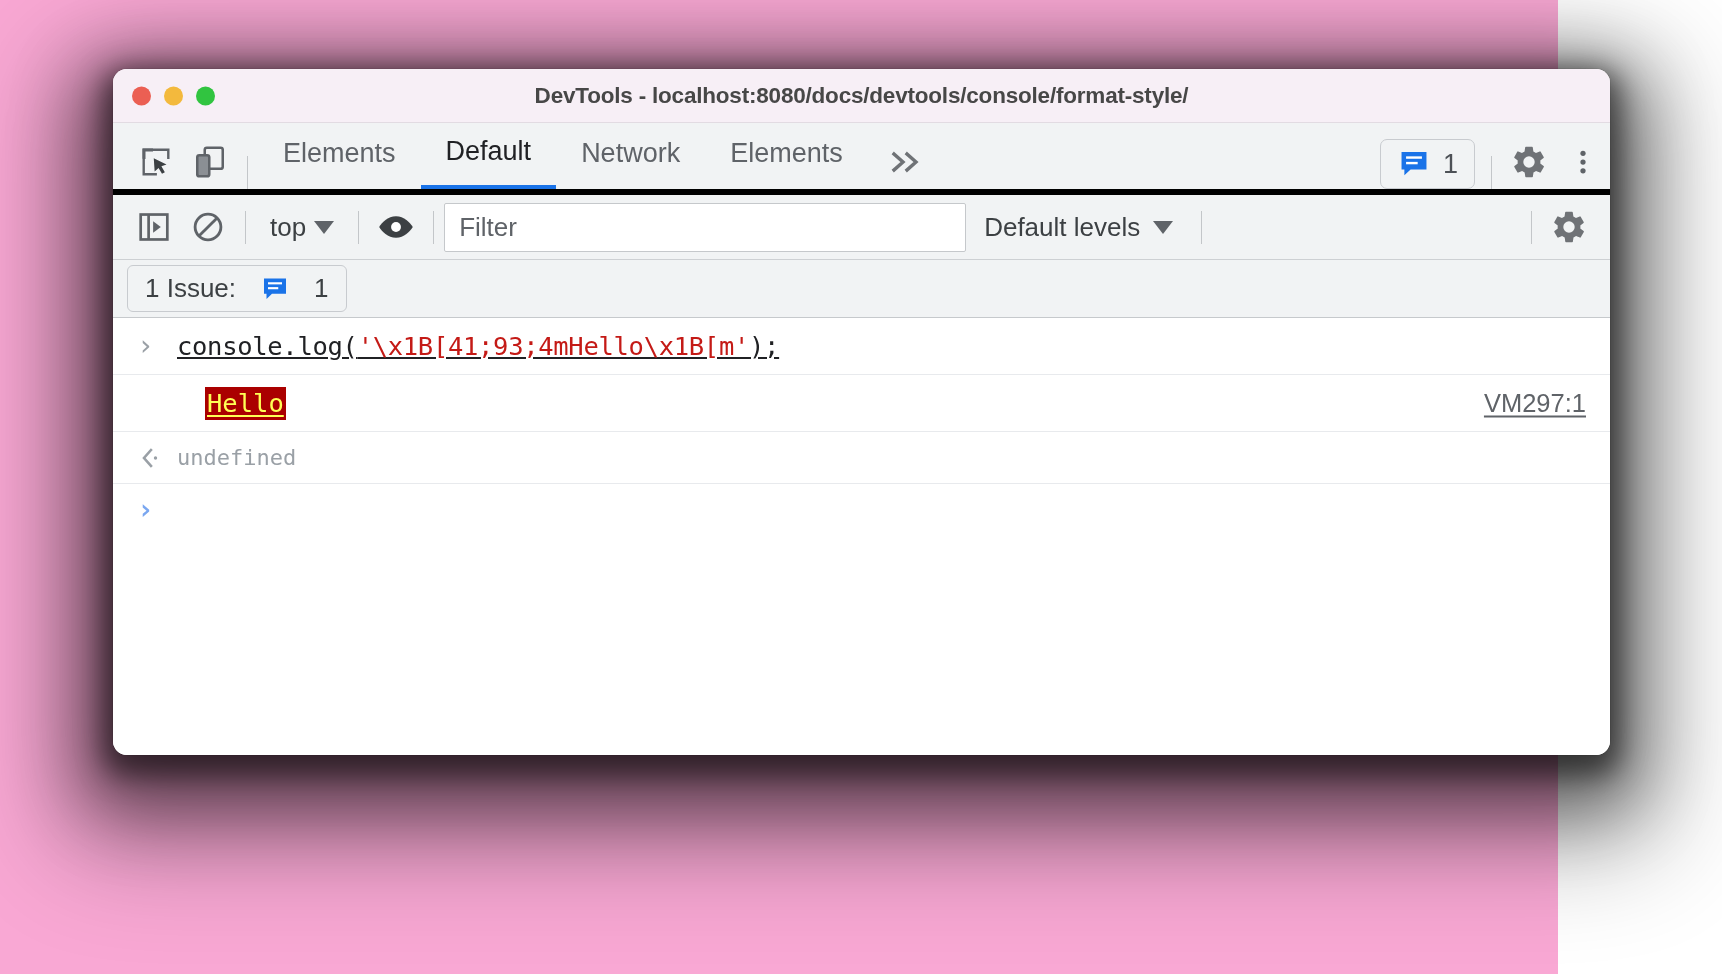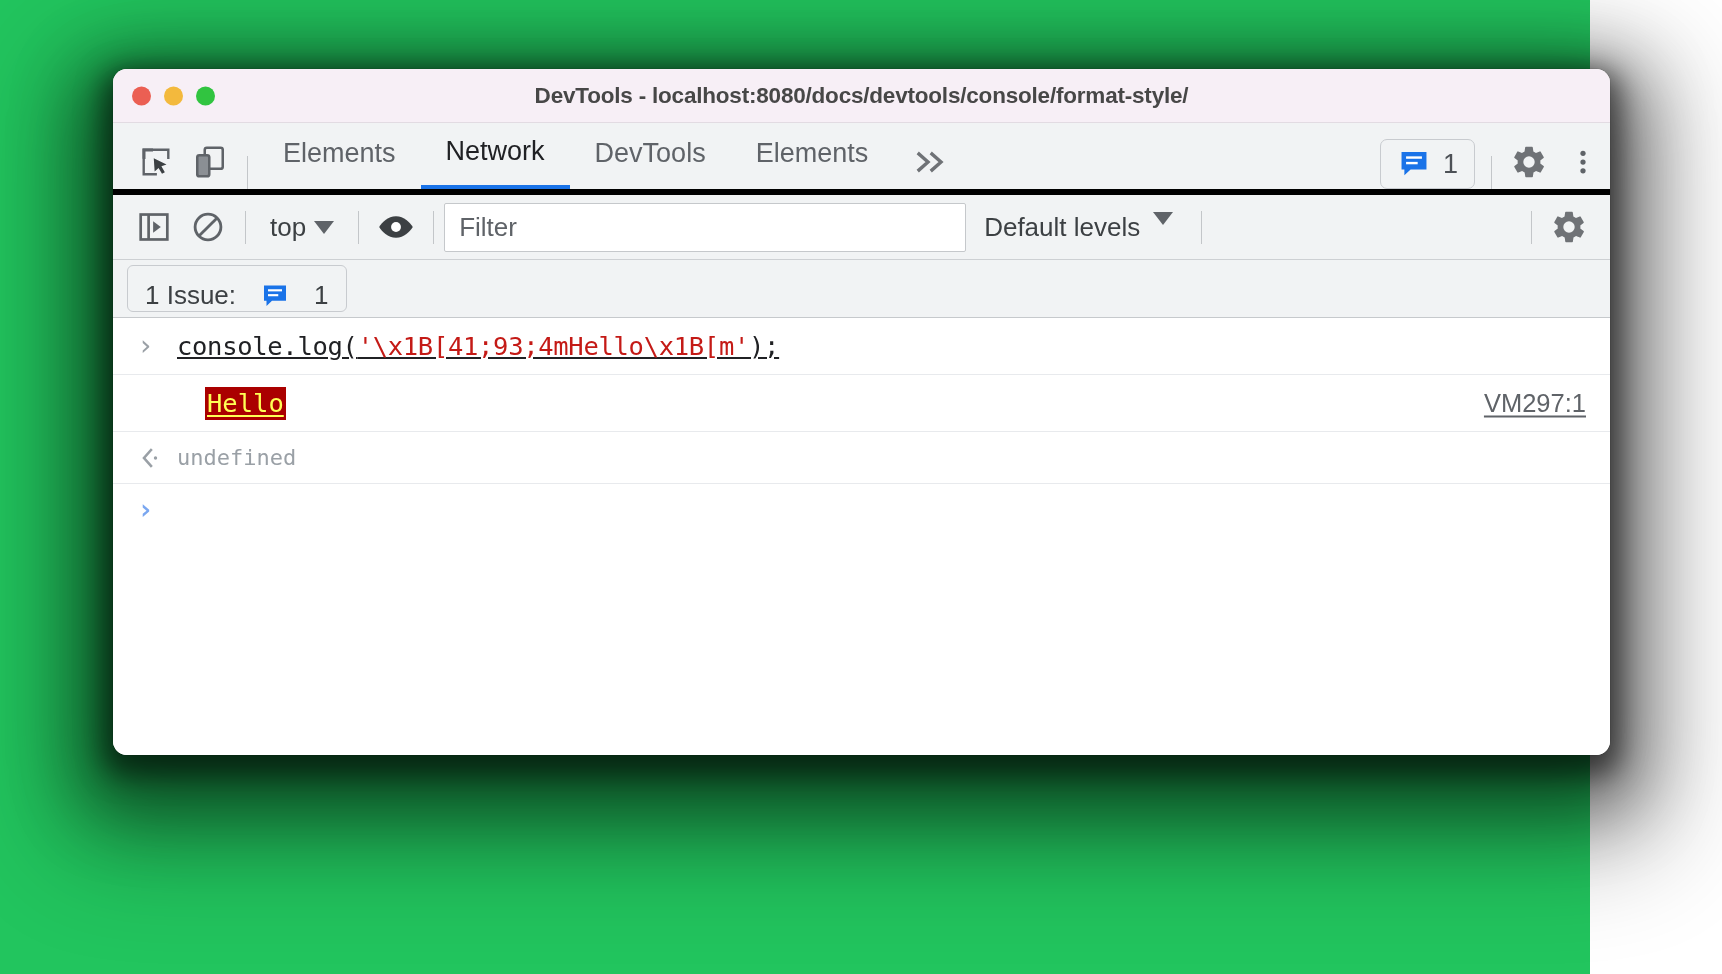--- a/index.html
+++ b/index.html
@@ -13,22 +13,21 @@
     font-family: "Liberation Sans", sans-serif;
     overflow: hidden;
   }
 
   
   #stage {
     position: absolute;
     left: 0; top: 0;
     width: 1558px;
     height: 974px;
-    background: #22c55e;
-    padding-left: 32px;
+    background: #f9a8d4;
   }
 
   
   #devtools-window {
     position: absolute;
     left: 113px;
     top: 69px;
     width: 1497px;
     height: 686px;
     border-radius: 14px;
@@ -190,21 +189,21 @@
     font-size: 26px;
     color: #3c4043;
     padding: 0 14px;
     box-sizing: border-box;
     font-family: Liberation Sans, sans-serif;
     outline: none;
   }
   .filter-input::placeholder { color: #5f6368; opacity: 1; }
   .levels-select {
     display: flex;
-    align-items: flex-start;
+    align-items: center;
     gap: 13px;
     padding: 0 18px;
     font-size: 26px;
     color: #3c4043;
     white-space: nowrap;
     user-select: none;
   }
   .toolbar-spacer { flex: 1 1 auto; }
 
   
@@ -213,21 +212,21 @@
     min-height: 58px;
     background: #f1f3f4;
     border-bottom: 1px solid #c6c9cc;
     display: flex;
     align-items: center;
     padding-left: 14px;
     box-sizing: border-box;
   }
   .issues-chip {
     display: flex;
-    align-items: flex-end;
+    align-items: center;
     gap: 24px;
     height: 45px;
     padding: 0 17px;
     border: 1px solid #c8cbcf;
     border-radius: 6px;
     background: #f1f3f4;
     font-size: 26px;
     color: #3c4043;
     white-space: nowrap;
     user-select: none;
@@ -348,24 +347,24 @@
           <rect x="3.5" y="7.5" width="8" height="14" rx="1.4" fill="#8b8f94" stroke="#5f6368" stroke-width="1.7"></rect>
         </svg>
       </div>
 
       <div class="vsep"></div>
 
       <div class="tab">
         <span>Elements</span>
       </div>
       <div class="tab active">
+        <span>Default</span>
+      </div>
+      <div class="tab">
         <span>Network</span>
-      </div>
-      <div class="tab">
-        <span>DevTools</span>
       </div>
       <div class="tab">
         <span>Elements</span>
       </div>
 
       <div class="more-tabs">
         <svg width="40" height="30" viewBox="0 0 40 30" aria-hidden="true">
           <path d="M6 7 L15 15 L6 23" fill="none" stroke="#6f7276" stroke-width="3.4" stroke-linecap="square"></path>
           <path d="M19 7 L28 15 L19 23" fill="none" stroke="#6f7276" stroke-width="3.4" stroke-linecap="square"></path>
         </svg>

